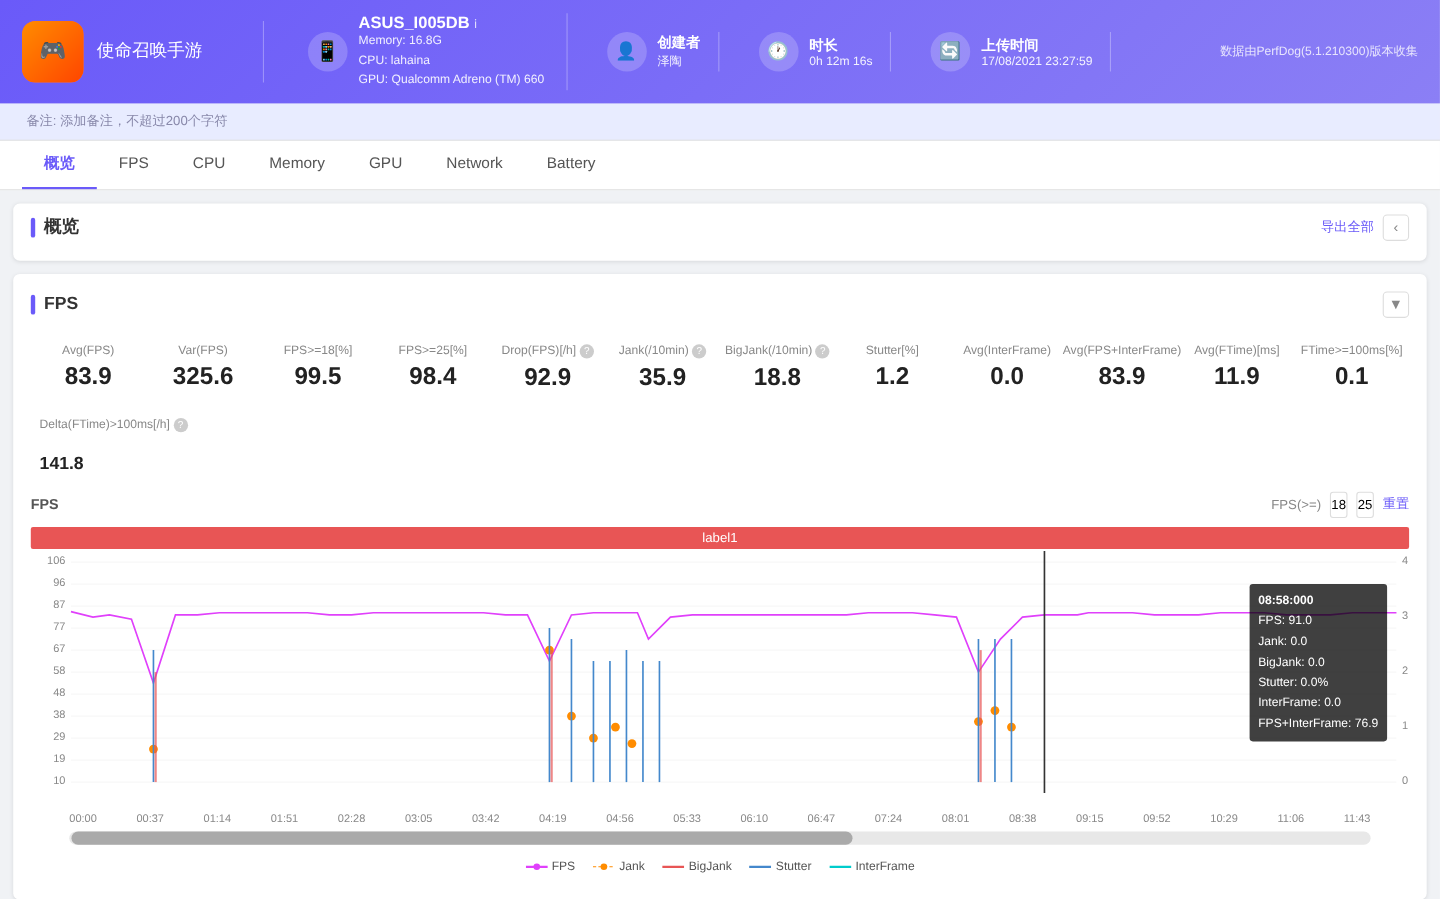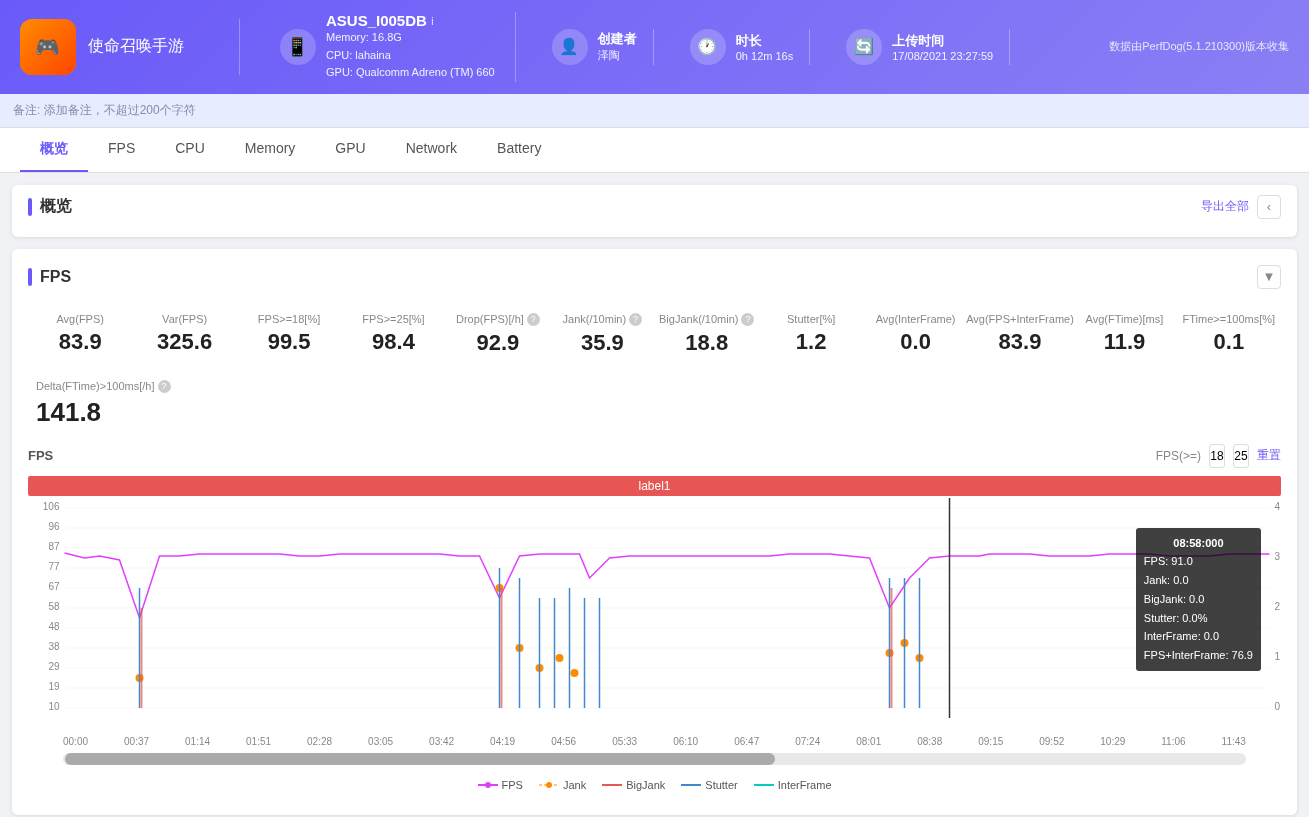--- a/index.html
+++ b/index.html
@@ -19,21 +19,21 @@
     .device-meta { font-size: 11px; opacity: 0.9; line-height: 1.6; }
 
     .header-stat { display: flex; align-items: center; gap: 10px; padding: 0 16px; border-right: 1px solid rgba(255,255,255,0.3); }
     .header-stat:last-of-type { border-right: none; }
     .stat-icon { width: 36px; height: 36px; background: rgba(255,255,255,0.2); border-radius: 50%; display: flex; align-items: center; justify-content: center; font-size: 16px; }
     .stat-label { font-size: 13px; font-weight: bold; }
     .stat-value { font-size: 11px; opacity: 0.9; }
     .header-wrapper { position: relative; }
 
     
-    .notes-bar { background: #e8ecff; padding: 8px 13px; color: #8888aa; font-size: 12px; border-bottom: 1px solid #ddd; }
+    .notes-bar { background: #e8ecff; padding: 8px 24px; color: #8888aa; font-size: 12px; border-bottom: 1px solid #ddd; }
 
     
     .nav-tabs { background: white; border-bottom: 1px solid #e0e0e0; padding: 0 20px; display: flex; gap: 0; }
     .nav-tab { padding: 12px 20px; cursor: pointer; color: #555; font-size: 14px; border-bottom: 2px solid transparent; }
     .nav-tab.active { color: #6a5af9; border-bottom-color: #6a5af9; font-weight: bold; }
 
     
     .section { background: white; margin: 12px 12px; border-radius: 6px; padding: 16px; box-shadow: 0 1px 4px rgba(0,0,0,0.1); }
     .section-header { display: flex; align-items: center; justify-content: space-between; margin-bottom: 8px; }
     .section-title { display: flex; align-items: center; gap: 8px; font-size: 16px; font-weight: bold; color: #333; }
@@ -42,22 +42,22 @@
     .collapse-btn { width: 24px; height: 24px; border: 1px solid #ddd; border-radius: 4px; display: flex; align-items: center; justify-content: center; cursor: pointer; color: #888; }
 
     
     .stats-grid { display: flex; flex-wrap: wrap; gap: 0; margin: 16px 0; }
     .stat-item { flex: 1; min-width: 100px; text-align: center; padding: 8px; }
     .stat-item-label { font-size: 11px; color: #888; margin-bottom: 4px; display: flex; align-items: center; justify-content: center; gap: 3px; }
     .stat-item-value { font-size: 22px; font-weight: bold; color: #222; }
     .help-icon { width: 13px; height: 13px; border-radius: 50%; background: #ccc; color: white; font-size: 9px; display: inline-flex; align-items: center; justify-content: center; cursor: pointer; flex-shrink: 0; }
 
     .delta-section { margin: 8px 0 16px 8px; }
-    .delta-label { font-size: 11px; color: #888; margin-bottom: 4px; display: flex; align-items: center; gap: 3px; }
-    .delta-value { font-size: 26px; font-weight: bold; color: #222; }
+    .delta-label { font-size: 11px; color: #888; margin-bottom: 20px; display: flex; align-items: center; gap: 3px; }
+    .delta-value { font-size: 16px; font-weight: bold; color: #222; }
 
     
     .chart-header { display: flex; align-items: center; justify-content: space-between; margin-bottom: 8px; }
     .chart-title { font-size: 13px; font-weight: bold; color: #555; }
     .fps-controls { display: flex; align-items: center; gap: 8px; }
     .fps-control-label { font-size: 12px; color: #888; }
     .fps-input { width: 16px; height: 24px; border: 1px solid #ddd; border-radius: 3px; text-align: center; font-size: 12px; }
     .reset-btn { color: #6a5af9; font-size: 12px; cursor: pointer; }
 
     
@@ -338,21 +338,21 @@
       <line x1="890" y1="210" x2="890" y2="80" stroke="#4488cc" stroke-width="1.5"></line>
 
       <line x1="112" y1="210" x2="112" y2="110" stroke="#e85555" stroke-width="2" opacity="0.7"></line>
       <line x1="472" y1="210" x2="472" y2="90" stroke="#e85555" stroke-width="2" opacity="0.7"></line>
       <line x1="862" y1="210" x2="862" y2="90" stroke="#e85555" stroke-width="2" opacity="0.7"></line>
 
       <line x1="920" y1="0" x2="920" y2="220" stroke="#333" stroke-width="1.5"></line>
     </svg>
 
     <div class="chart-tooltip">
-      <div style="font-weight:bold;text-align:center;">08:58:000</div>
+      <div style="font-weight:bold;">08:58:000</div>
       <div><span>FPS</span><span>: 91.0</span></div>
       <div><span>Jank</span><span>: 0.0</span></div>
       <div><span>BigJank</span><span>: 0.0</span></div>
       <div><span>Stutter</span><span>: 0.0%</span></div>
       <div><span>InterFrame</span><span>: 0.0</span></div>
       <div><span>FPS+InterFrame:</span> <span>76.9</span></div>
     </div>
   </div>
 
   <div class="x-axis" style="padding: 0 35px; font-size: 10px; color: #888; display:flex; justify-content:space-between; margin-top:18px;">

